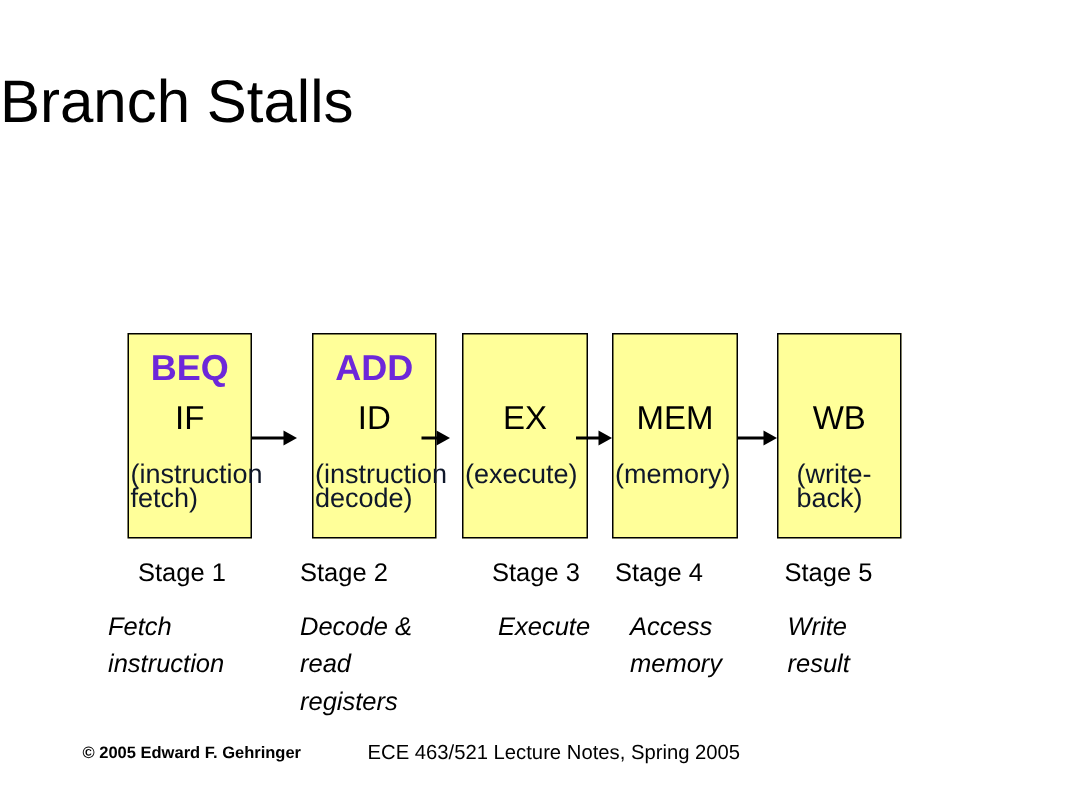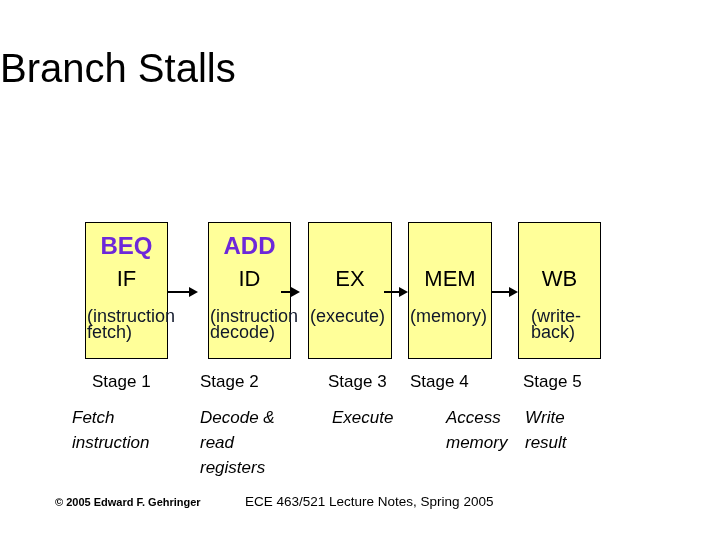--- a/index.html
+++ b/index.html
@@ -80,21 +80,21 @@
   .s4 { left: 410px; }
   .s5 { left: 523px; }
   .desc {
     position: absolute; top: 405px;
     font-size: 17px; font-style: italic; line-height: 25px;
     color: #000000;
   }
   .d1 { left: 72px;  width: 100px; }
   .d2 { left: 200px; width: 88px; }
   .d3 { left: 296px; width: 90px; margin-left: 36px; }
-  .d4 { left: 420px; width: 78px; margin-left: 26px; }
+  .d4 { left: 420px; width: 78px; }
   .d5 { left: 525px; width: 70px; }
   .footer-left {
     position: absolute; left: 55px; top: 496px;
     font-size: 11px; font-weight: bold;
     color: #000000;
     white-space: nowrap;
   }
   .footer-center {
     position: absolute; left: 245px; top: 494px;
     font-size: 13.5px;

